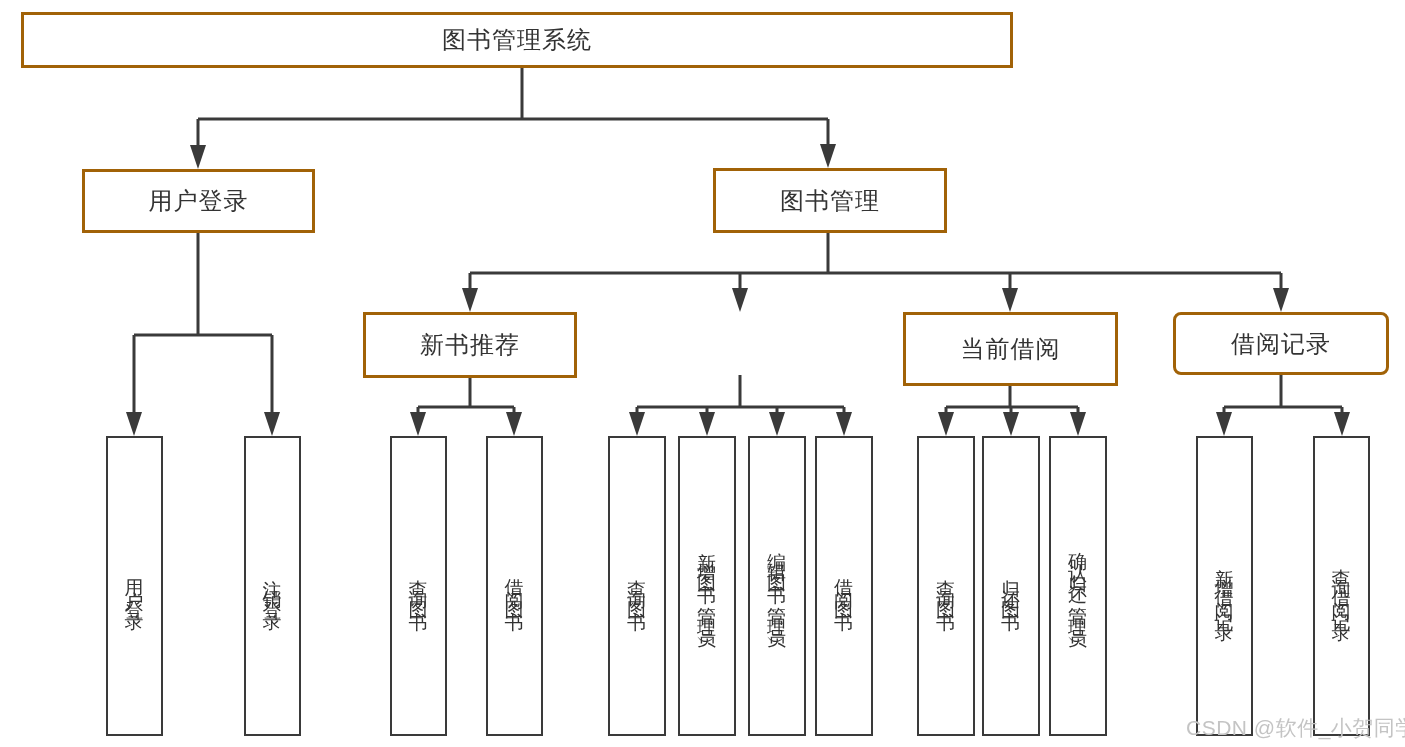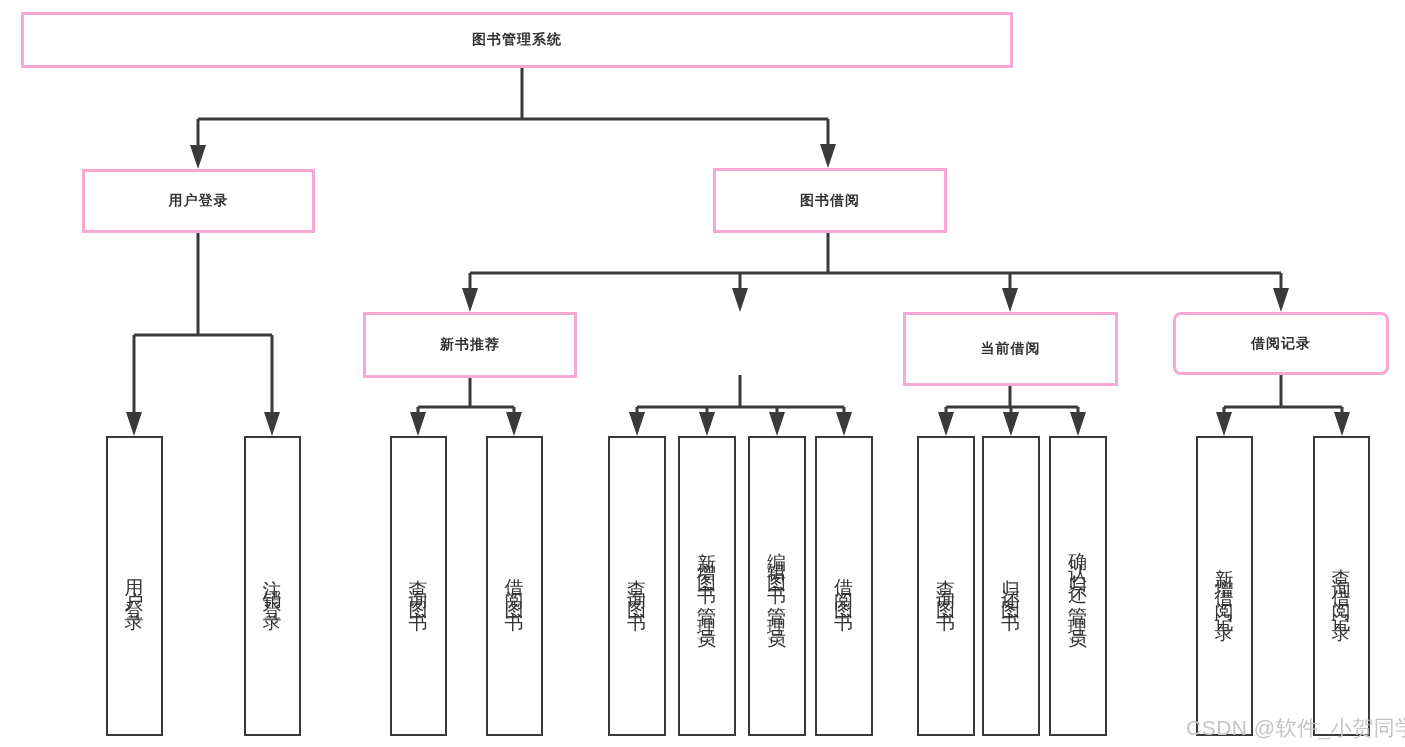--- a/index.html
+++ b/index.html
@@ -8,21 +8,21 @@
     font-family:"Liberation Sans",sans-serif;color:#333333;
   }
   #connectors{position:absolute;left:0;top:0;z-index:1;}
   #connectors path{stroke:#3a3a3a;stroke-width:3;fill:none;}
   #connectors polygon{fill:#3a3a3a;stroke:none;}
   .node{
     position:absolute;box-sizing:border-box;background:#fff;
     display:flex;align-items:center;justify-content:center;
     z-index:2;
   }
-  .node.h{border:3px solid #f9a8d4;font-size:14px;letter-spacing:1px;font-weight:bold;}
+  .node.h{border:3px solid #a16207;font-size:24px;letter-spacing:1px;}
   .node.leaf{border:2px solid #3a3a3a;}
   .vtext{
     writing-mode:vertical-rl;text-orientation:mixed;
     font-size:19px;line-height:1;letter-spacing:11px;
     white-space:nowrap;
   }
   
   #n-root{left:21px;top:12px;width:992px;height:56px;}
   #n-user-login{left:82px;top:169px;width:233px;height:64px;}
   #n-book-mgmt{left:713px;top:168px;width:234px;height:65px;}
@@ -85,21 +85,21 @@
   </svg>
 
   <div id="n-root" class="node h">
     <span>图书管理系统</span>
   </div>
 
   <div id="n-user-login" class="node h">
     <span>用户登录</span>
   </div>
   <div id="n-book-mgmt" class="node h">
-    <span>图书借阅</span>
+    <span>图书管理</span>
   </div>
 
   <div id="n-new-rec" class="node h">
     <span>新书推荐</span>
   </div>
   <div id="n-current" class="node h">
     <span>当前借阅</span>
   </div>
   <div id="n-records" class="node h">
     <span>借阅记录</span>

